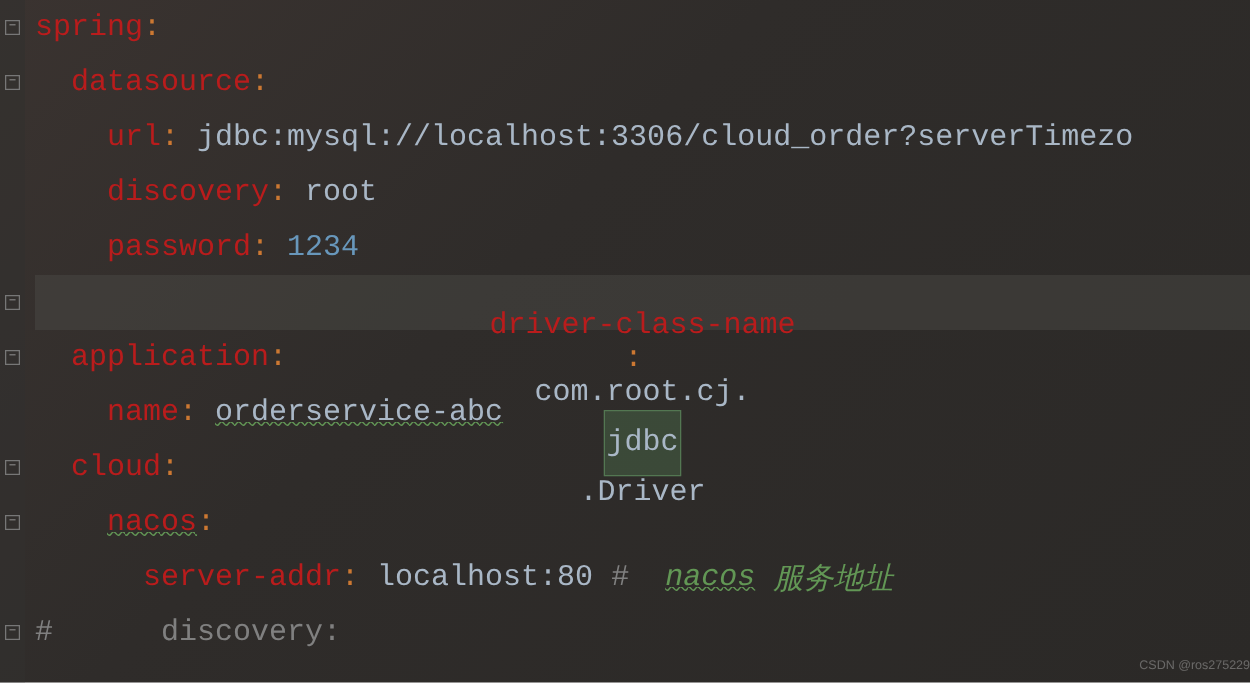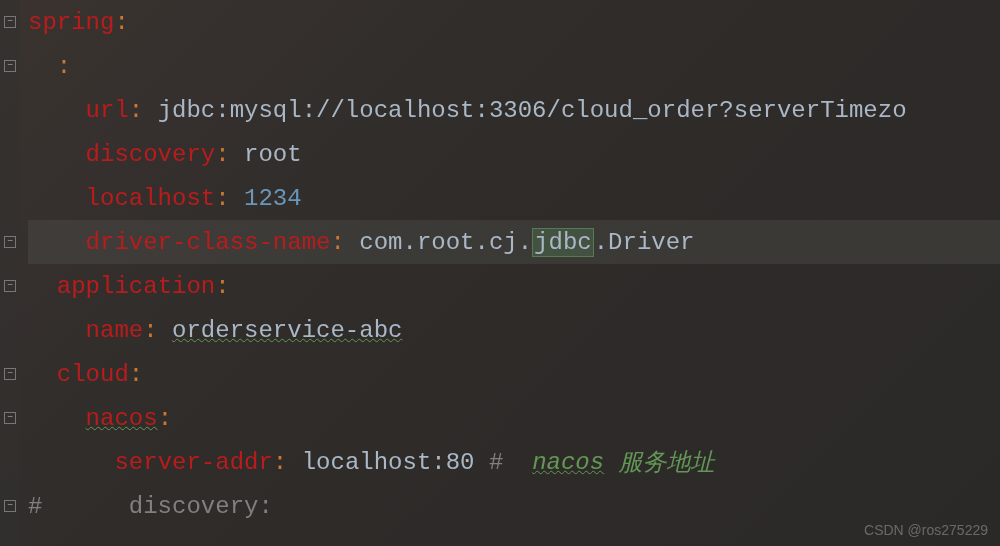--- a/index.html
+++ b/index.html
@@ -49,42 +49,43 @@
       padding-left: 8px;
     }
     .line {
       height: 44px;
       display: flex;
       align-items: center;
       white-space: pre;
     }
     .line.highlighted {
       background: rgba(80, 80, 75, 0.4);
+      flex-direction: column;
     }
     .key { color: #b91c1c; }
     .colon { color: #cc7832; }
     .value { color: #a9b7c6; }
     .number { color: #6897bb; }
     .comment-italic { color: #629755; font-style: italic; }
     .comment-hash { color: #808080; }
     .underline-wavy {
       text-decoration: underline wavy #629755;
       text-decoration-thickness: 1px;
     }
     .selection-highlight {
       background: rgba(80, 120, 80, 0.4);
       border: 1px solid rgba(100, 150, 100, 0.6);
-      padding: 0 1px;
+      padding: 12px 1px;
     }
     .watermark {
       position: absolute;
       bottom: 8px;
-      right: 12px;
+      right: 0;
       color: rgba(200, 200, 200, 0.4);
-      font-size: 14px;
+      font-size: 10px;
       font-family: Arial, sans-serif;
     }
   </style>
 </head>
 <body>
 
 <div class="editor">
   <div class="gutter" id="gutter">
       <div class="fold-marker">
         <div class="fold-icon">−</div>
@@ -108,24 +109,24 @@
       <div class="fold-marker">
         <div class="fold-icon">−</div>
       </div>
       <div class="fold-marker"></div>
       <div class="fold-marker">
         <div class="fold-icon">−</div>
       </div>
     </div>
   <div class="code-area" id="code-area">
       <div class="line"><span></span><span class="key">spring</span><span class="colon">:</span></div>
-      <div class="line"><span>  </span><span class="colon">:</span></div>
+      <div class="line"><span>  </span><span class="key">datasource</span><span class="colon">:</span></div>
       <div class="line"><span>    </span><span class="key">url</span><span class="colon">: </span><span class="value">jdbc:mysql://localhost:3306/cloud_order?serverTimezo</span></div>
       <div class="line"><span>    </span><span class="key">discovery</span><span class="colon">: </span><span class="value">root</span></div>
-      <div class="line"><span>    </span><span class="key">localhost</span><span class="colon">: </span><span class="number">1234</span></div>
+      <div class="line"><span>    </span><span class="key">password</span><span class="colon">: </span><span class="number">1234</span></div>
       <div class="line highlighted"><span>    </span><span class="key">driver-class-name</span><span class="colon">: </span><span class="value">com.root.cj.</span><span class="value selection-highlight">jdbc</span><span class="value">.Driver</span></div>
       <div class="line"><span>  </span><span class="key">application</span><span class="colon">:</span></div>
       <div class="line"><span>    </span><span class="key">name</span><span class="colon">: </span><span class="value underline-wavy">orderservice-abc</span></div>
       <div class="line"><span>  </span><span class="key">cloud</span><span class="colon">:</span></div>
       <div class="line"><span>    </span><span class="key underline-wavy">nacos</span><span class="colon">:</span></div>
       <div class="line"><span>      </span><span class="key">server-addr</span><span class="colon">: </span><span class="value">localhost:80 </span><span class="comment-hash">#  </span><span class="comment-italic underline-wavy">nacos</span><span class="comment-italic"> 服务地址</span></div>
       <div class="line"><span></span><span class="comment-hash">#      discovery:</span></div>
     </div>
 </div>
 

